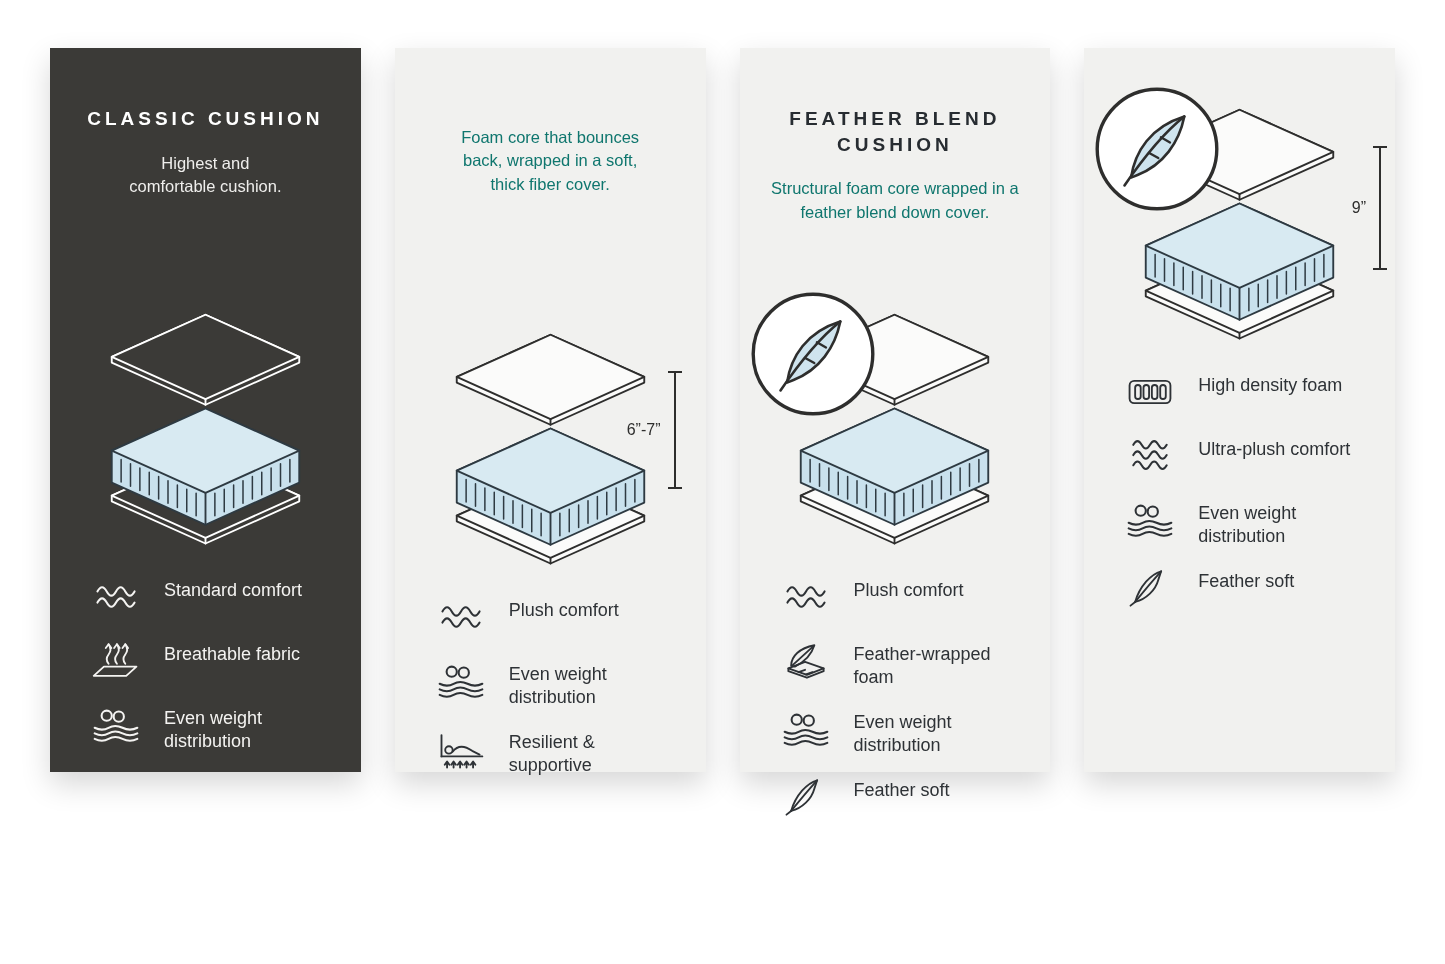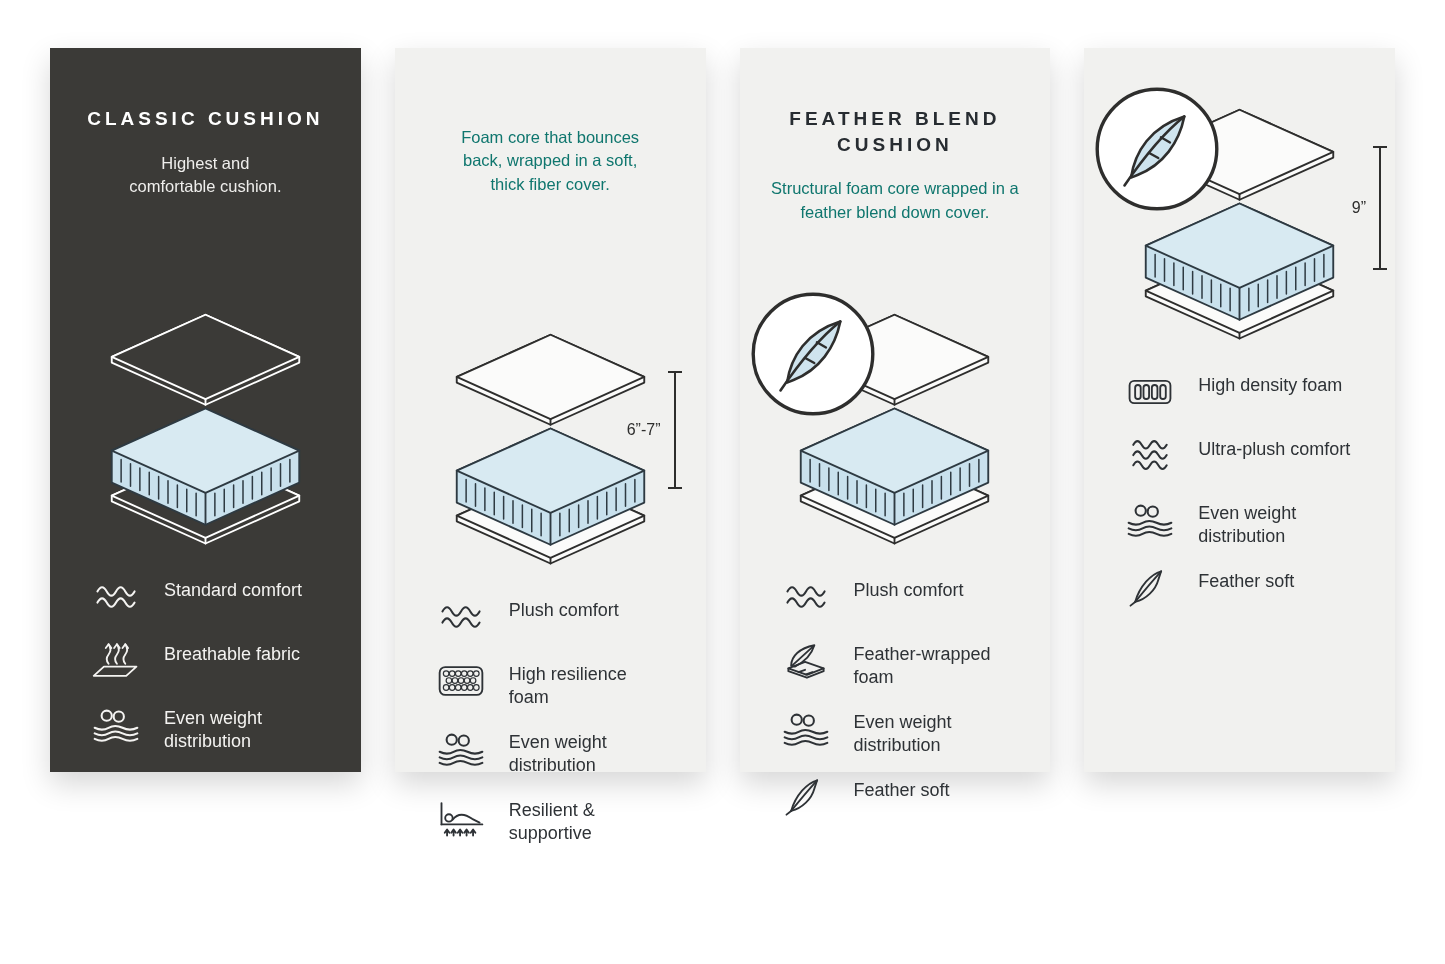--- a/index.html
+++ b/index.html
@@ -233,28 +233,20 @@
         <span class="ficon">
             <svg viewBox="0 0 56 44">
               <use href="#i-wave2"></use>
             </svg>
           </span>
         <span class="flabel">Plush comfort</span>
       </li>
       <li class="feature">
         <span class="ficon">
             <svg viewBox="0 0 56 44">
-              <use href="#i-honey"></use>
-            </svg>
-          </span>
-        <span class="flabel">High resilience foam</span>
-      </li>
-      <li class="feature">
-        <span class="ficon">
-            <svg viewBox="0 0 56 44">
               <use href="#i-weight"></use>
             </svg>
           </span>
         <span class="flabel">Even weight distribution</span>
       </li>
       <li class="feature">
         <span class="ficon">
             <svg viewBox="0 0 56 44">
               <use href="#i-resilient"></use>
             </svg>

